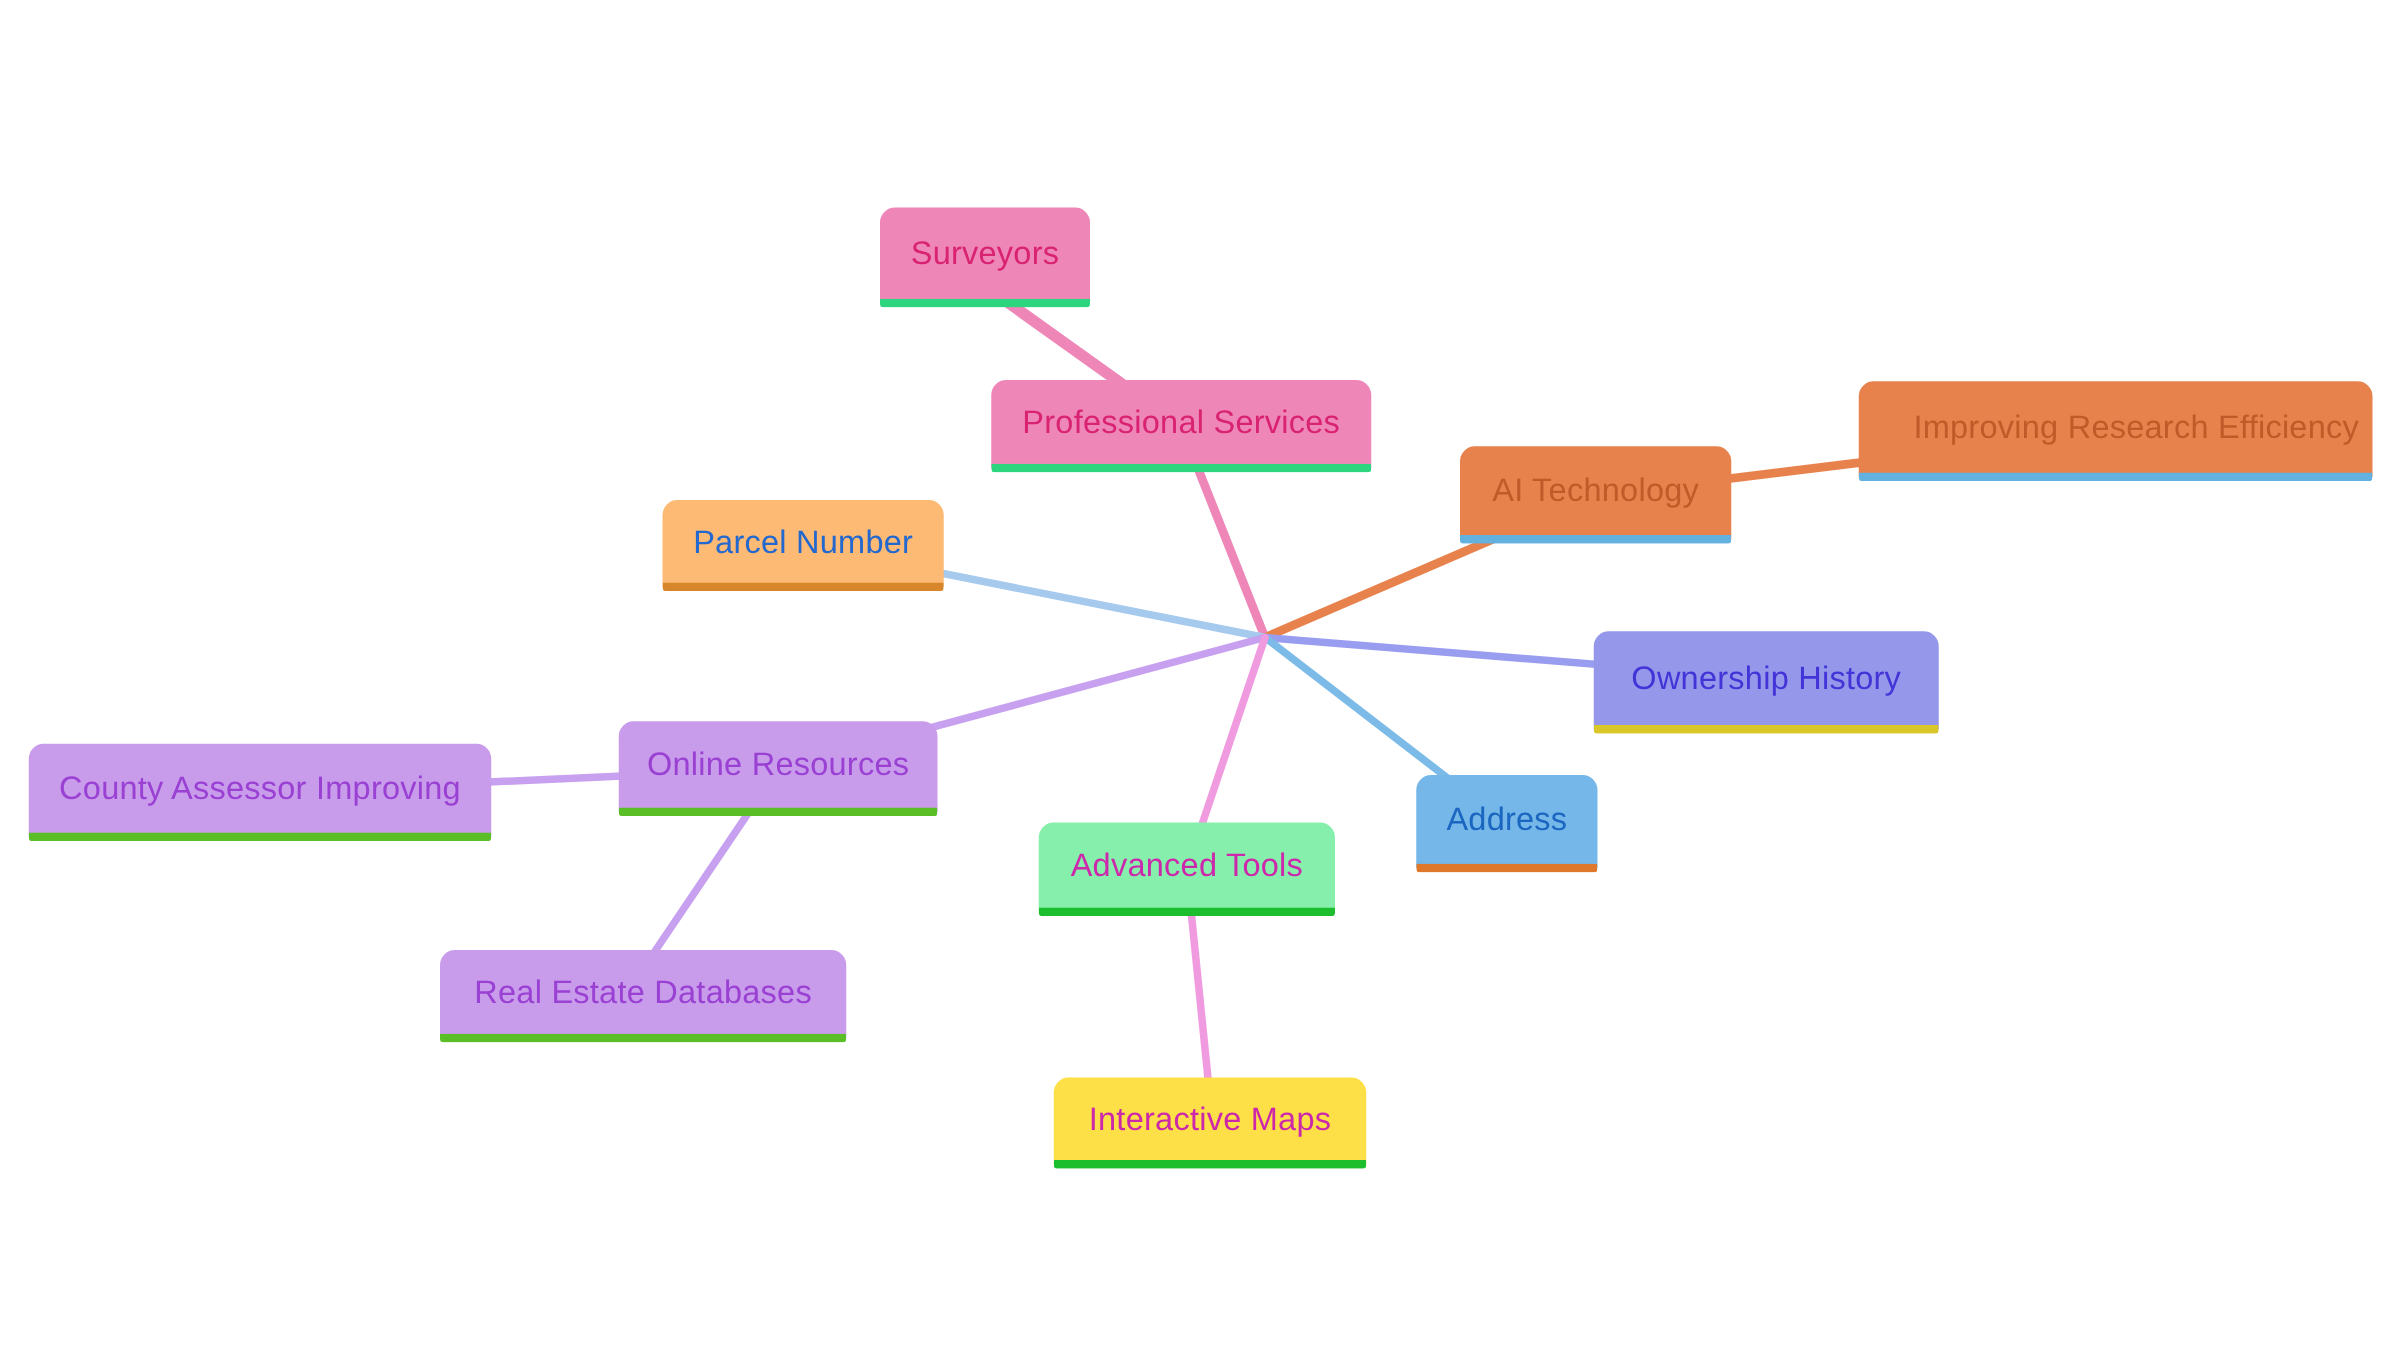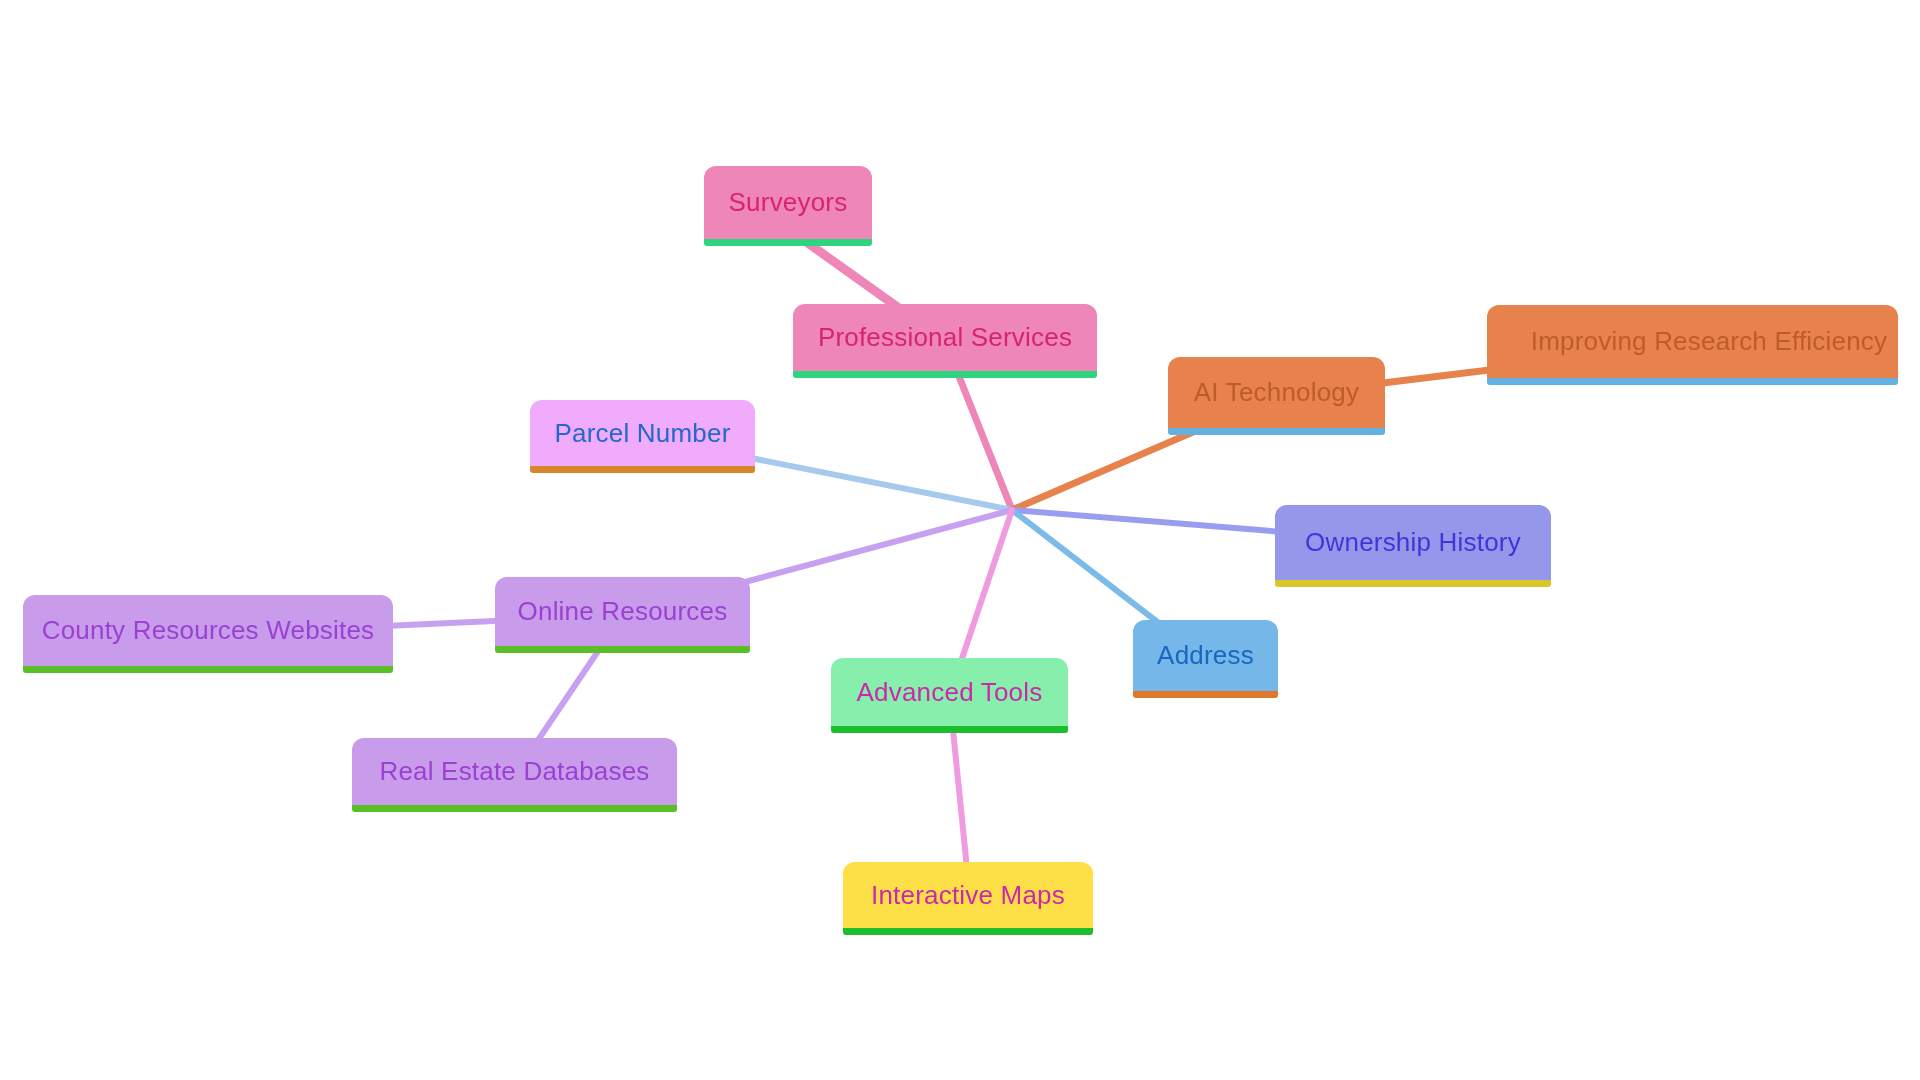--- a/index.html
+++ b/index.html
@@ -64,22 +64,22 @@
       <line x1="622.5" y1="615" x2="208" y2="634" stroke="#c7a0ef" stroke-width="6" stroke-linecap="round"></line>
       <line x1="622.5" y1="615" x2="514.5" y2="775" stroke="#c7a0ef" stroke-width="6" stroke-linecap="round"></line>
       <line x1="1012" y1="510" x2="949.5" y2="695.5" stroke="#f09ae0" stroke-width="6" stroke-linecap="round"></line>
       <line x1="949.5" y1="695.5" x2="968" y2="878.5" stroke="#f09ae0" stroke-width="6" stroke-linecap="round"></line>
     </svg>
   <div id="nodes-layer">
       <div class="node" style="left: 704px; top: 166px; width: 168px; height: 80px; background: rgb(238, 134, 184); color: rgb(217, 35, 114); border-bottom: 7px solid rgb(46, 213, 127);">Surveyors</div>
       <div class="node" style="left: 793px; top: 304px; width: 304px; height: 74px; background: rgb(238, 134, 184); color: rgb(217, 35, 114); border-bottom: 7px solid rgb(46, 213, 127);">Professional Services</div>
       <div class="node" style="left: 1168px; top: 357px; width: 217px; height: 78px; background: rgb(232, 130, 77); color: rgb(191, 91, 40); border-bottom: 7px solid rgb(98, 177, 224);">AI Technology</div>
       <div class="node" style="left: 1487px; top: 305px; width: 411px; height: 80px; background: rgb(232, 130, 77); color: rgb(191, 91, 40); border-bottom: 7px solid rgb(98, 177, 224); padding-left: 33px;">Improving Research Efficiency</div>
-      <div class="node" style="left: 530px; top: 400px; width: 225px; height: 73px; background: #f0abfc; color: rgb(34, 104, 207); border-bottom: 7px solid rgb(216, 134, 43);">Parcel Number</div>
+      <div class="node" style="left: 530px; top: 400px; width: 225px; height: 73px; background: #fdba74; color: rgb(34, 104, 207); border-bottom: 7px solid rgb(216, 134, 43);">Parcel Number</div>
       <div class="node" style="left: 1275px; top: 505px; width: 276px; height: 82px; background: rgb(149, 152, 234); color: rgb(67, 52, 216); border-bottom: 7px solid rgb(217, 198, 40);">Ownership History</div>
       <div class="node" style="left: 1133px; top: 620px; width: 145px; height: 78px; background: rgb(116, 183, 232); color: rgb(27, 102, 192); border-bottom: 7px solid rgb(224, 120, 44);">Address</div>
       <div class="node" style="left: 495px; top: 577px; width: 255px; height: 76px; background: rgb(200, 156, 235); color: rgb(154, 64, 211); border-bottom: 7px solid rgb(90, 191, 39);">Online Resources</div>
-      <div class="node" style="left: 23px; top: 595px; width: 370px; height: 78px; background: rgb(200, 156, 235); color: rgb(154, 64, 211); border-bottom: 7px solid rgb(90, 191, 39);">County Resources Websites</div>
-      <div class="node" style="left: 352px; top: 738px; width: 325px; height: 74px; background: rgb(200, 156, 235); color: rgb(154, 64, 211); border-bottom: 7px solid rgb(90, 191, 39);">Real Estate Databases</div>
+      <div class="node" style="left: 23px; top: 595px; width: 370px; height: 78px; background: rgb(200, 156, 235); color: rgb(154, 64, 211); border-bottom: 7px solid rgb(90, 191, 39);">County Assessor Improving</div>
+      <div class="node" style="left: 352px; top: 760px; width: 325px; height: 74px; background: rgb(200, 156, 235); color: rgb(154, 64, 211); border-bottom: 7px solid rgb(90, 191, 39);">Real Estate Databases</div>
       <div class="node" style="left: 831px; top: 658px; width: 237px; height: 75px; background: #86efac; color: rgb(205, 40, 171); border-bottom: 7px solid rgb(29, 190, 45);">Advanced Tools</div>
       <div class="node" style="left: 843px; top: 842px; width: 250px; height: 73px; background: #fde047; color: rgb(205, 40, 171); border-bottom: 7px solid rgb(29, 190, 45); margin-top: 20px;">Interactive Maps</div>
     </div>
 </div>
 
 </body></html>

